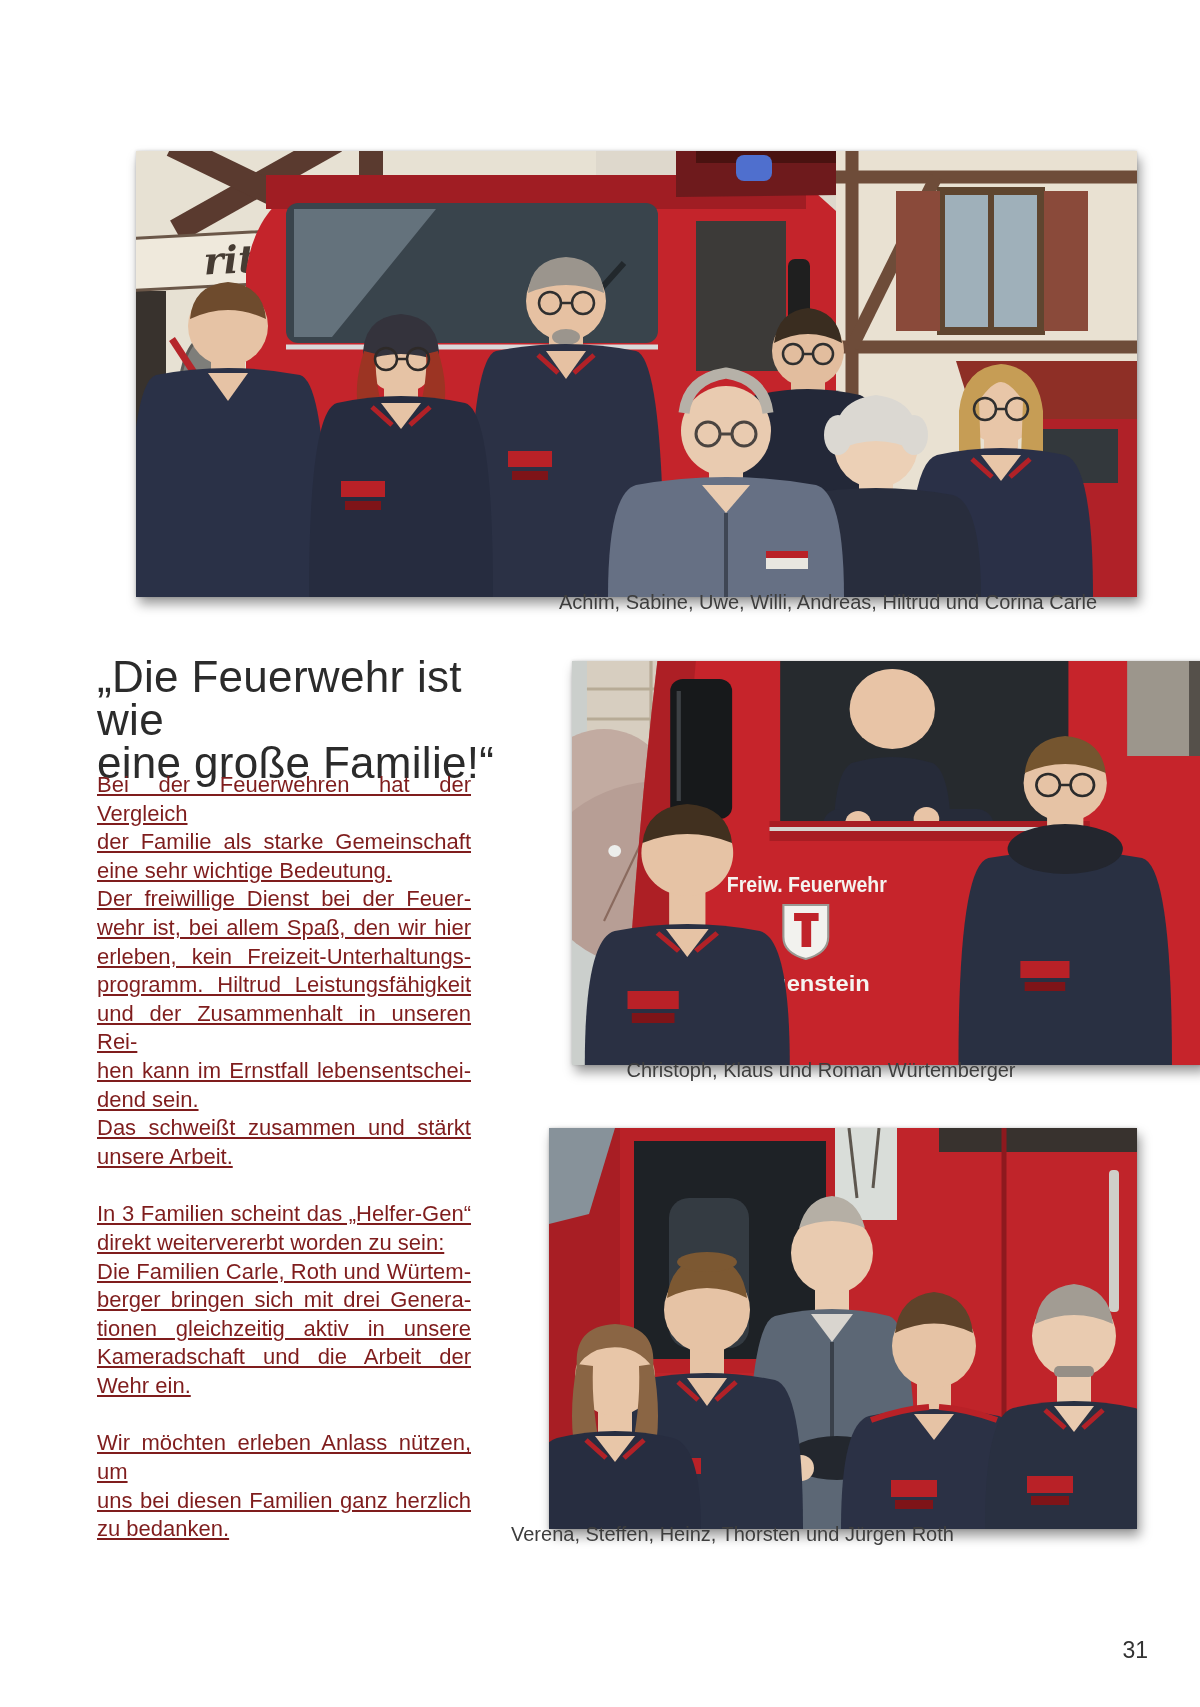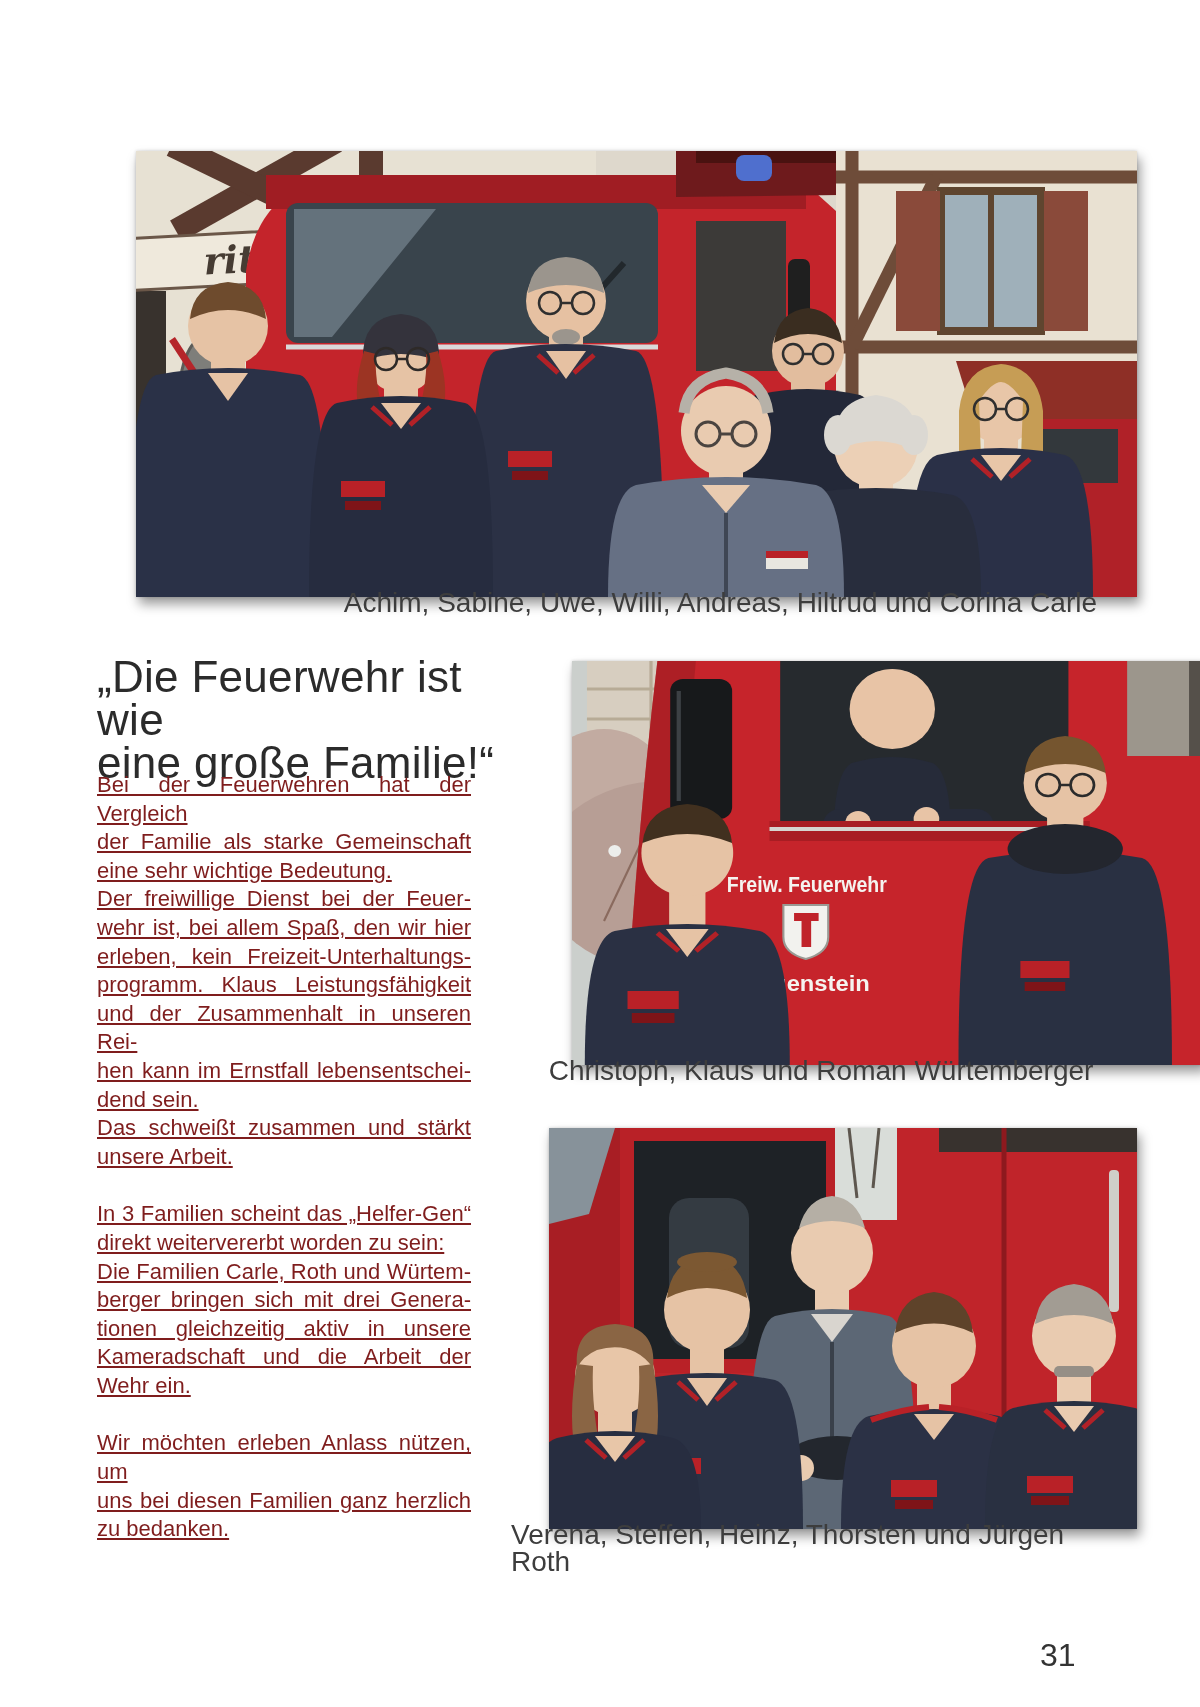--- a/index.html
+++ b/index.html
@@ -16,21 +16,21 @@
     position: absolute;
     box-shadow: 3px 7px 11px rgba(0,0,0,0.40), 0 0 3px rgba(0,0,0,0.18);
     background: #999;
   }
   .photo svg { display: block; width: 100%; height: 100%; }
   #photo-top    { left: 96px;  top: 135px;  width: 1001px; height: 446px; }
   #photo-middle { left: 532px; top: 645px;  width: 632px;  height: 404px; }
   #photo-bottom { left: 509px; top: 1112px; width: 588px;  height: 401px; }
   .caption {
     position: absolute;
-    font-size: 28px;
+    font-size: 20px;
     line-height: 27px;
     color: #3d3d3d;
   }
   #caption-top    { left: 96px;  top: 589px;  width: 1001px; text-align: right; }
   #caption-middle { left: 527px; top: 1057px; width: 588px;  text-align: center; }
   #caption-bottom { left: 511px; top: 1521px; width: 586px;  text-align: left; }
   #heading {
     position: absolute;
     left: 97px; top: 655px; width: 400px;
     margin: 0;
@@ -48,22 +48,22 @@
     color: #7f1d1d;
     text-decoration: underline;
   }
   .para { margin: 0; }
   .para.gap { margin-bottom: 29px; }
   .tline { text-align: justify; text-align-last: justify; text-justify: inter-word; }
   .tline.tlast { text-align-last: left; }
   #page-number {
     position: absolute;
     left: 1040px; top: 1637px; width: 108px;
-    text-align: left;
-    font-size: 32px;
+    text-align: right;
+    font-size: 23px;
     color: #333333;
   }
 </style>
 </head>
 <body>
 
 <div class="page">
 
   <figure class="photo" id="photo-top">
     <svg viewBox="0 0 1001 446" preserveAspectRatio="none">
@@ -229,21 +229,21 @@
   <div id="article">
       <div class="para">
         <div class="tline">Bei der Feuerwehren hat der Vergleich</div>
         <div class="tline">der Familie als starke Gemeinschaft</div>
         <div class="tline tlast">eine sehr wichtige Bedeutung.</div>
       </div>
       <div class="para">
         <div class="tline">Der freiwillige Dienst bei der Feuer-</div>
         <div class="tline">wehr ist, bei allem Spaß, den wir hier</div>
         <div class="tline">erleben, kein Freizeit-Unterhaltungs-</div>
-        <div class="tline">programm. Klaus Leistungsfähigkeit</div>
+        <div class="tline">programm. Hiltrud Leistungsfähigkeit</div>
         <div class="tline">und der Zusammenhalt in unseren Rei-</div>
         <div class="tline">hen kann im Ernstfall lebensentschei-</div>
         <div class="tline tlast">dend sein.</div>
       </div>
       <div class="para gap">
         <div class="tline">Das schweißt zusammen und stärkt</div>
         <div class="tline tlast">unsere Arbeit.</div>
       </div>
       <div class="para">
         <div class="tline">In 3 Familien scheint das „Helfer-Gen“</div>

